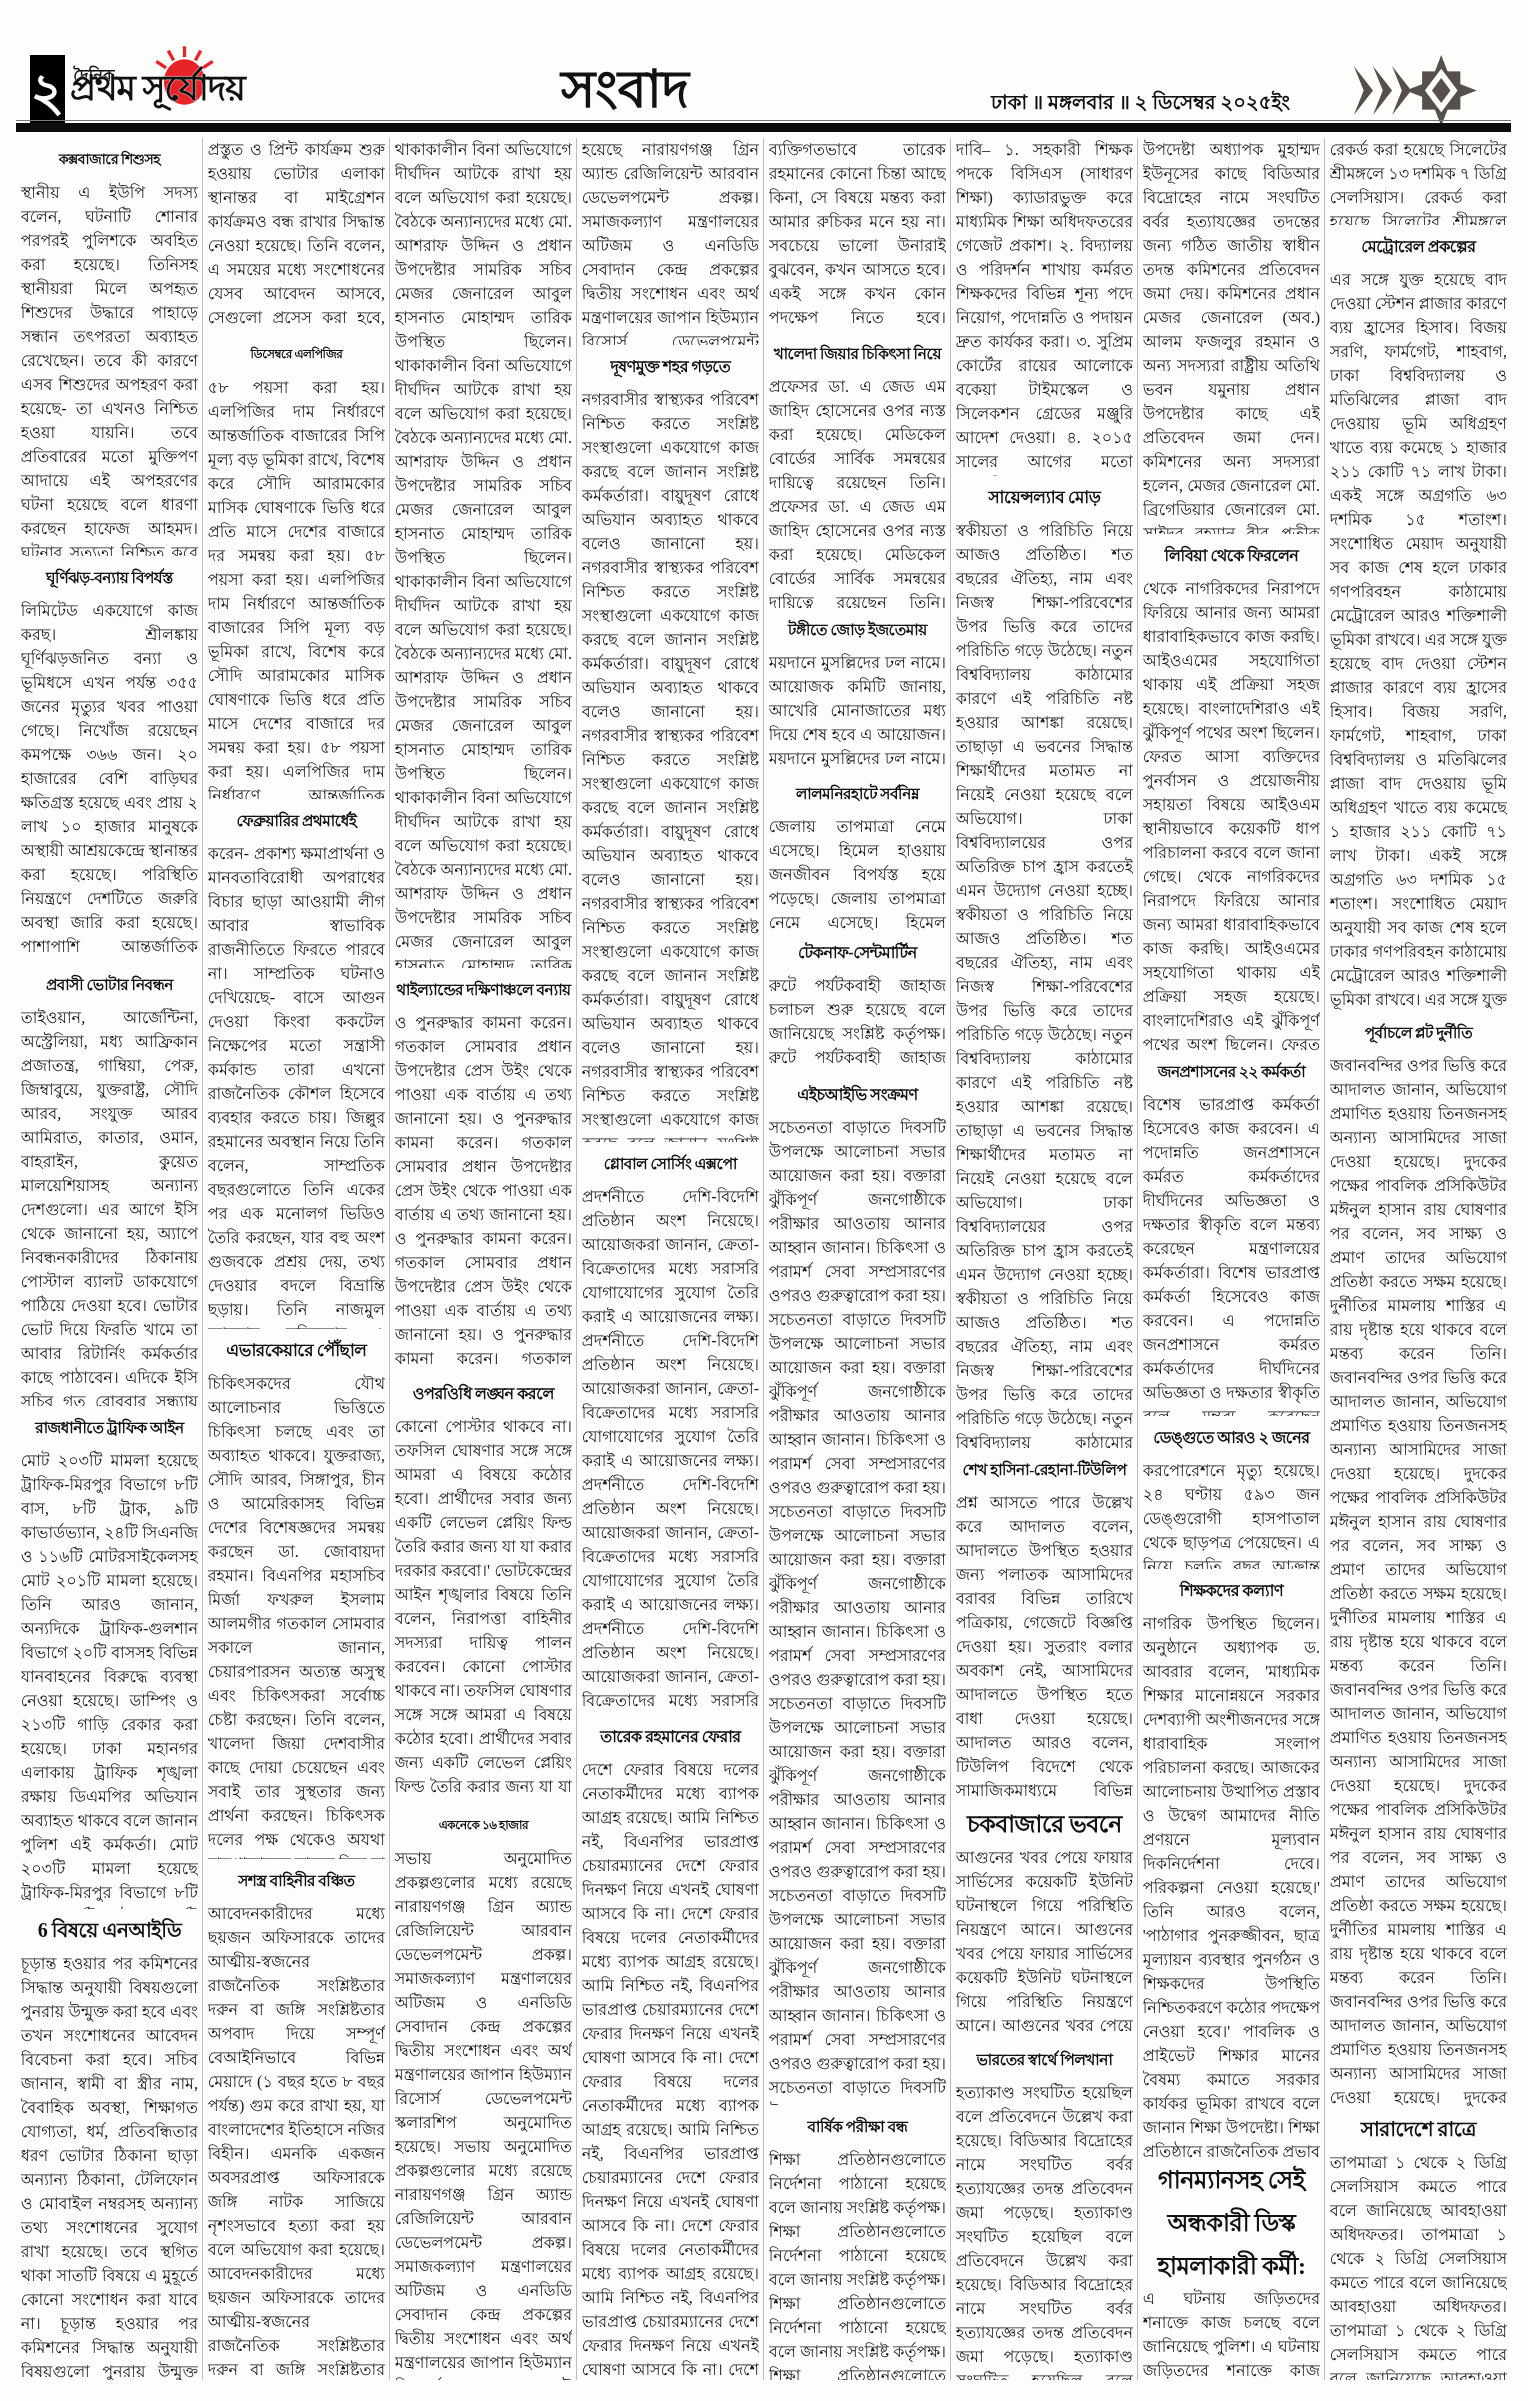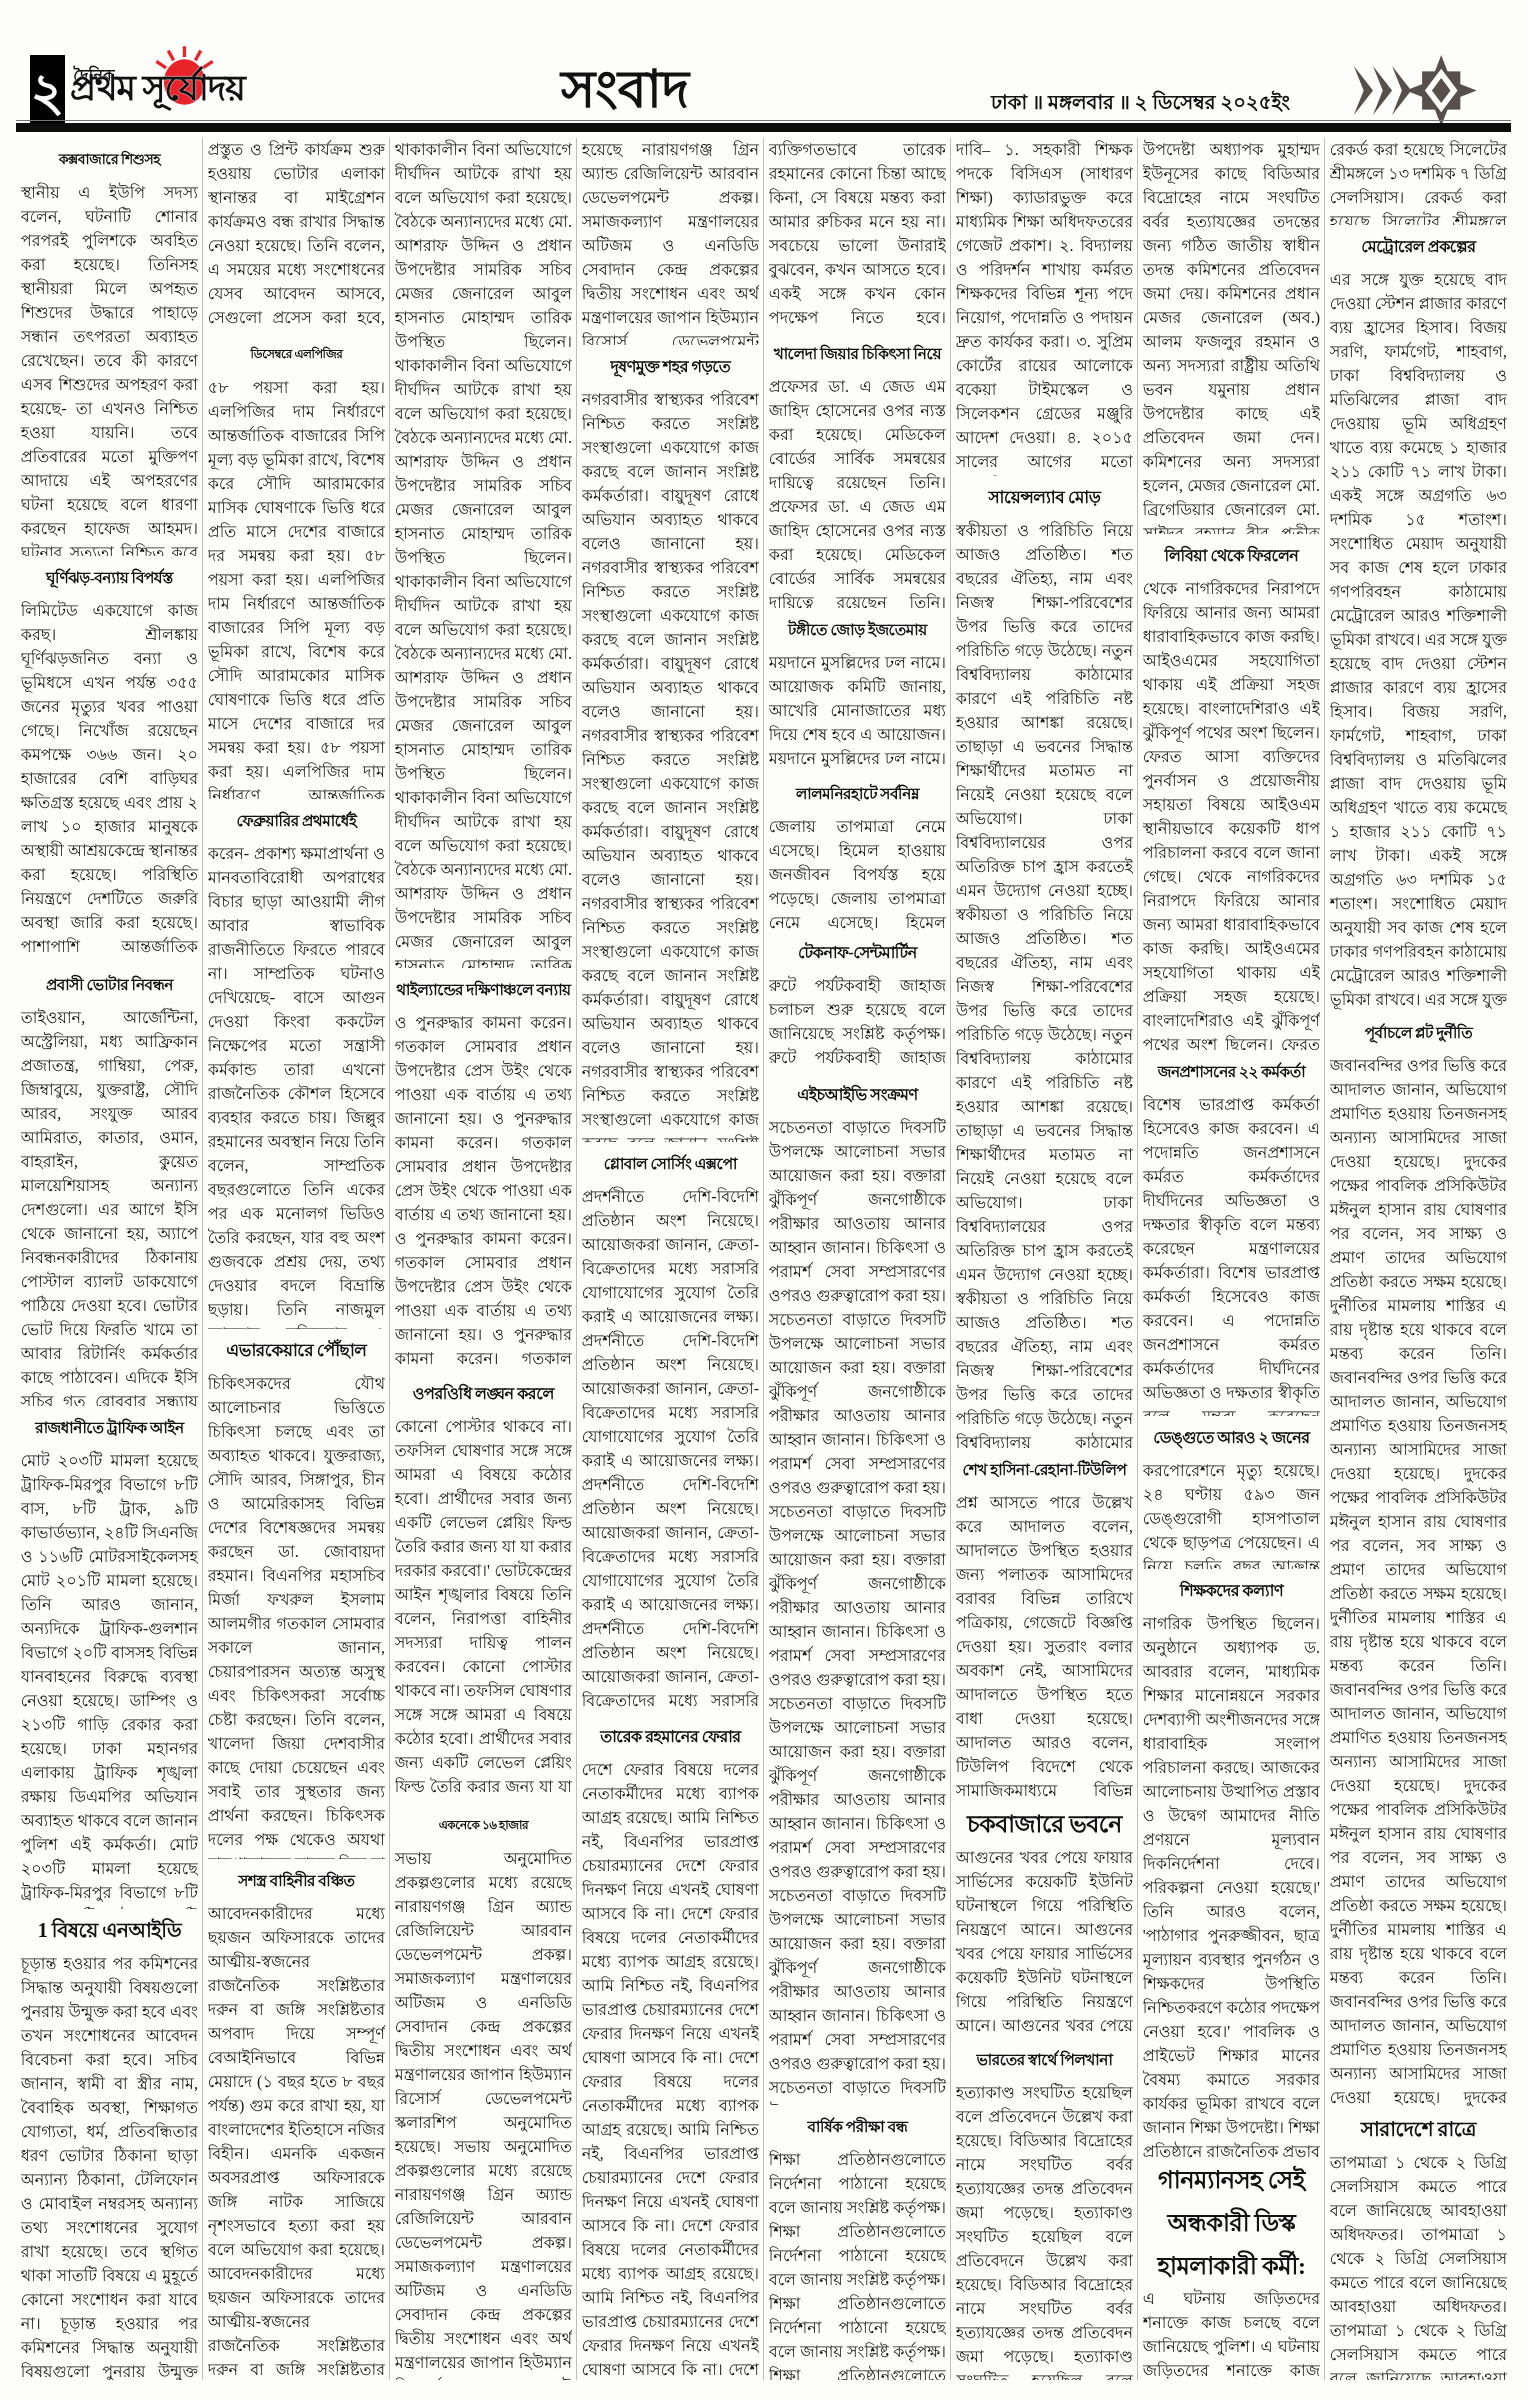--- a/index.html
+++ b/index.html
@@ -81,21 +81,21 @@
   <div class="columns" id="columns">
       <div class="col">
         <div class="seg-head single" style="height: 43px; line-height: 43px; font-size: 14px;">কক্সবাজারে শিশুসহ</div>
         <div class="seg-body" style="height: 375px;">স্থানীয় এ ইউপি সদস্য বলেন, ঘটনাটি শোনার পরপরই পুলিশকে অবহিত করা হয়েছে। তিনিসহ স্থানীয়রা মিলে অপহৃত শিশুদের উদ্ধারে পাহাড়ে সন্ধান তৎপরতা অব্যাহত রেখেছেন। তবে কী কারণে এসব শিশুদের অপহরণ করা হয়েছে- তা এখনও নিশ্চিত হওয়া যায়নি। তবে প্রতিবারের মতো মুক্তিপণ আদায়ে এই অপহরণের ঘটনা হয়েছে বলে ধারণা করছেন হাফেজ আহমদ। ঘটনার সত্যতা নিশ্চিত করে বাহারছড়া পুলিশ তদন্ত কেন্দ্রের ইনচার্জ পরিদর্শক দুর্জয় বিশ্বাস বলেন, খবরটি শোনার পরপরই পুলিশের একটি দল ঘটনাস্থল পরিদর্শন করেছে। ঘটনায় এখন পর্যন্ত কেউ কোনও ধরনের অভিযোগ পুলিশকে দেয়নি।</div>
         <div class="seg-head single" style="height: 43px; line-height: 43px; font-size: 15.3px;">ঘূর্ণিঝড়-বন্যায় বিপর্যস্ত</div>
         <div class="seg-body" style="height: 364px;">লিমিটেড একযোগে কাজ করছ। শ্রীলঙ্কায় ঘূর্ণিঝড়জনিত বন্যা ও ভূমিধসে এখন পর্যন্ত ৩৫৫ জনের মৃত্যুর খবর পাওয়া গেছে। নিখোঁজ রয়েছেন কমপক্ষে ৩৬৬ জন। ২০ হাজারের বেশি বাড়িঘর ক্ষতিগ্রস্ত হয়েছে এবং প্রায় ২ লাখ ১০ হাজার মানুষকে অস্থায়ী আশ্রয়কেন্দ্রে স্থানান্তর করা হয়েছে। পরিস্থিতি নিয়ন্ত্রণে দেশটিতে জরুরি অবস্থা জারি করা হয়েছে। পাশাপাশি আন্তর্জাতিক সম্প্রদায়ের কাছে সহায়তার আহ্বান জানিয়েছে দেশটির সরকার। এশিয়ায় যে কোনো মানবিক সংকটে বাংলাদেশ সরকারের দ্রুত সাড়া দেওয়ার ইতিহাস রয়েছে। অতীতেও প্রতিবেশী দেশগুলোতে প্রাকৃতিক দুর্যোগ মোকাবিলায় বাংলাদেশ ত্রাণ ও সহায়তা পাঠিয়েছে। এবারও সেই ধারাবাহিকতায় শ্রীলঙ্কার জনগণের পাশে দাঁড়াচ্ছে বাংলাদেশ।</div>
         <div class="seg-head single" style="height: 43px; line-height: 43px; font-size: 15.3px;">প্রবাসী ভোটার নিবন্ধন</div>
         <div class="seg-body" style="height: 400px;">তাইওয়ান, আর্জেন্টিনা, অস্ট্রেলিয়া, মধ্য আফ্রিকান প্রজাতন্ত্র, গাম্বিয়া, পেরু, জিম্বাবুয়ে, যুক্তরাষ্ট্র, সৌদি আরব, সংযুক্ত আরব আমিরাত, কাতার, ওমান, বাহরাইন, কুয়েত মালয়েশিয়াসহ অন্যান্য দেশগুলো। এর আগে ইসি থেকে জানানো হয়, অ্যাপে নিবন্ধনকারীদের ঠিকানায় পোস্টাল ব্যালট ডাকযোগে পাঠিয়ে দেওয়া হবে। ভোটার ভোট দিয়ে ফিরতি খামে তা আবার রিটার্নিং কর্মকর্তার কাছে পাঠাবেন। এদিকে ইসি সচিব গত রোববার সন্ধ্যায় সাংবাদিকদের বলেন, 'আমাদের অ্যাপ এ পর্যন্ত ডাউনলোড করেছেন ২ লাখের অধিক এবং নিবন্ধন হয়েছে প্রায় ১ লাখ। যারা অ্যাপটি ডাউনলোড করেছেন, তারা যদি নিবন্ধন সম্পন্ন করেন— পরিচালক ও ইসির সিস্টেম অ্যানালিস্ট মামুনুর হোসেন বলেন, অ্যাপটি পুরোপুরি দেশীয় প্রযুক্তিবিদদের তৈরি। বিশ্বের বিভিন্ন দেশে দেড় কোটি প্রবাসী বাংলাদেশি রয়েছে। তবে বৈশ্বিক নিবন্ধনের হারকে মাথায় রেখে প্রাথমিকভাবে ৫০ লাখ ভোটারের নিবন্ধন সক্ষমতা রাখা হয়েছে প্রয়োজনে তা এক কোটিতে উন্নীত করার প্রস্তুতিও রাখা হয়েছে।</div>
         <div class="seg-head single" style="height: 43px; line-height: 43px; font-size: 15.3px;">রাজধানীতে ট্রাফিক আইন</div>
         <div class="seg-body" style="height: 460px;">মোট ২০৩টি মামলা হয়েছে ট্রাফিক-মিরপুর বিভাগে ৮টি বাস, ৮টি ট্রাক, ৯টি কাভার্ডভ্যান, ২৪টি সিএনজি ও ১১৬টি মোটরসাইকেলসহ মোট ২০১টি মামলা হয়েছে। তিনি আরও জানান, অন্যদিকে ট্রাফিক-গুলশান বিভাগে ২০টি বাসসহ বিভিন্ন যানবাহনের বিরুদ্ধে ব্যবস্থা নেওয়া হয়েছে। ডাম্পিং ও ২১৩টি গাড়ি রেকার করা হয়েছে। ঢাকা মহানগর এলাকায় ট্রাফিক শৃঙ্খলা রক্ষায় ডিএমপির অভিযান অব্যাহত থাকবে বলে জানান পুলিশ এই কর্মকর্তা। মোট ২০৩টি মামলা হয়েছে ট্রাফিক-মিরপুর বিভাগে ৮টি বাস, ৮টি ট্রাক, ৯টি কাভার্ডভ্যান, ২৪টি সিএনজি ও ১১৬টি মোটরসাইকেলসহ মোট ২০১টি মামলা হয়েছে। তিনি আরও জানান, অন্যদিকে ট্রাফিক-গুলশান বিভাগে ২০টি বাসসহ বিভিন্ন যানবাহনের বিরুদ্ধে ব্যবস্থা নেওয়া হয়েছে। ডাম্পিং ও ২১৩টি গাড়ি রেকার করা হয়েছে। ঢাকা মহানগর এলাকায় ট্রাফিক শৃঙ্খলা রক্ষায় ডিএমপির অভিযান অব্যাহত থাকবে বলে জানান পুলিশ এই কর্মকর্তা।</div>
-        <div class="seg-head single" style="height: 43px; line-height: 43px; font-size: 20px;">1 বিষয়ে এনআইডি</div>
+        <div class="seg-head single" style="height: 43px; line-height: 43px; font-size: 20px;">6 বিষয়ে এনআইডি</div>
         <div class="seg-body" style="height: 432px;">চূড়ান্ত হওয়ার পর কমিশনের সিদ্ধান্ত অনুযায়ী বিষয়গুলো পুনরায় উন্মুক্ত করা হবে এবং তখন সংশোধনের আবেদন বিবেচনা করা হবে। সচিব জানান, স্বামী বা স্ত্রীর নাম, বৈবাহিক অবস্থা, শিক্ষাগত যোগ্যতা, ধর্ম, প্রতিবন্ধিতার ধরণ ভোটার ঠিকানা ছাড়া অন্যান্য ঠিকানা, টেলিফোন ও মোবাইল নম্বরসহ অন্যান্য তথ্য সংশোধনের সুযোগ রাখা হয়েছে। তবে স্থগিত থাকা সাতটি বিষয়ে এ মুহূর্তে কোনো সংশোধন করা যাবে না। চূড়ান্ত হওয়ার পর কমিশনের সিদ্ধান্ত অনুযায়ী বিষয়গুলো পুনরায় উন্মুক্ত করা হবে এবং তখন সংশোধনের আবেদন বিবেচনা করা হবে। সচিব জানান, স্বামী বা স্ত্রীর নাম, বৈবাহিক অবস্থা, শিক্ষাগত যোগ্যতা, ধর্ম, প্রতিবন্ধিতার ধরণ ভোটার ঠিকানা ছাড়া অন্যান্য ঠিকানা, টেলিফোন ও মোবাইল নম্বরসহ অন্যান্য তথ্য সংশোধনের সুযোগ রাখা হয়েছে। তবে স্থগিত থাকা সাতটি বিষয়ে এ মুহূর্তে কোনো সংশোধন করা যাবে না।</div>
       </div>
       <div class="col">
         <div class="seg-body" style="height: 195px;">প্রস্তুত ও প্রিন্ট কার্যক্রম শুরু হওয়ায় ভোটার এলাকা স্থানান্তর বা মাইগ্রেশন কার্যক্রমও বন্ধ রাখার সিদ্ধান্ত নেওয়া হয়েছে। তিনি বলেন, এ সময়ের মধ্যে সংশোধনের যেসব আবেদন আসবে, সেগুলো প্রসেস করা হবে, তবে ফল বা অনুমোদন এখন দেওয়া হবে না। ভোটার তালিকা চূড়ান্ত হওয়ার পর ফল প্রকাশ করা হবে। ২৪ নভেম্বর বিকেল ৪টার আগে যেগুলোর ফল প্রস্তুত হয়েছে, সেগুলোই আবেদনকারীরা পেয়ে যাবেন।</div>
         <div class="seg-head single" style="height: 43px; line-height: 43px; font-size: 12px;">ডিসেম্বরে এলপিজির</div>
         <div class="seg-body" style="height: 423px;">৫৮ পয়সা করা হয়। এলপিজির দাম নির্ধারণে আন্তর্জাতিক বাজারের সিপি মূল্য বড় ভূমিকা রাখে, বিশেষ করে সৌদি আরামকোর মাসিক ঘোষণাকে ভিত্তি ধরে প্রতি মাসে দেশের বাজারে দর সমন্বয় করা হয়। ৫৮ পয়সা করা হয়। এলপিজির দাম নির্ধারণে আন্তর্জাতিক বাজারের সিপি মূল্য বড় ভূমিকা রাখে, বিশেষ করে সৌদি আরামকোর মাসিক ঘোষণাকে ভিত্তি ধরে প্রতি মাসে দেশের বাজারে দর সমন্বয় করা হয়। ৫৮ পয়সা করা হয়। এলপিজির দাম নির্ধারণে আন্তর্জাতিক বাজারের সিপি মূল্য বড় ভূমিকা রাখে, বিশেষ করে সৌদি আরামকোর মাসিক ঘোষণাকে ভিত্তি ধরে প্রতি মাসে দেশের বাজারে দর সমন্বয় করা হয়।</div>
         <div class="seg-head single" style="height: 43px; line-height: 43px; font-size: 15.3px;">ফেব্রুয়ারির প্রথমার্ধেই</div>
         <div class="seg-body" style="height: 487px;">করেন- প্রকাশ্য ক্ষমাপ্রার্থনা ও মানবতাবিরোধী অপরাধের বিচার ছাড়া আওয়ামী লীগ আবার স্বাভাবিক রাজনীতিতে ফিরতে পারবে না। সাম্প্রতিক ঘটনাও দেখিয়েছে- বাসে আগুন দেওয়া কিংবা ককটেল নিক্ষেপের মতো সন্ত্রাসী কর্মকান্ড তারা এখনো রাজনৈতিক কৌশল হিসেবে ব্যবহার করতে চায়। জিল্লুর রহমানের অবস্থান নিয়ে তিনি বলেন, সাম্প্রতিক বছরগুলোতে তিনি একের পর এক মনোলগ ভিডিও তৈরি করছেন, যার বহু অংশ গুজবকে প্রশ্রয় দেয়, তথ্য দেওয়ার বদলে বিভ্রান্তি ছড়ায়। তিনি নাজমুল আহসান কলিমুল্লাহ ও গোলাম মাওলা রনির মতো ভুয়া তথ্যবাহকদেরও মঞ্চ করে দিয়েছেন। তিনি নিজেও ধীরে ধীরে সেই ভূমিকায় চলে যাচ্ছেন কি না- প্রশ্ন উঠছে।</div>
         <div class="seg-head single" style="height: 43px; line-height: 43px; font-size: 17px;">এভারকেয়ারে পৌঁছাল</div>
         <div class="seg-body" style="height: 487px;">চিকিৎসকদের যৌথ আলোচনার ভিত্তিতে চিকিৎসা চলছে এবং তা অব্যাহত থাকবে। যুক্তরাজ্য, সৌদি আরব, সিঙ্গাপুর, চীন ও আমেরিকাসহ বিভিন্ন দেশের বিশেষজ্ঞদের সমন্বয় করছেন ডা. জোবায়দা রহমান। বিএনপির মহাসচিব মির্জা ফখরুল ইসলাম আলমগীর গতকাল সোমবার সকালে জানান, চেয়ারপারসন অত্যন্ত অসুস্থ এবং চিকিৎসকরা সর্বোচ্চ চেষ্টা করছেন। তিনি বলেন, খালেদা জিয়া দেশবাসীর কাছে দোয়া চেয়েছেন এবং সবাই তার সুস্থতার জন্য প্রার্থনা করছেন। চিকিৎসক দলের পক্ষ থেকেও অযথা হাসপাতালের সামনে ভিড় না করার অনুরোধ জানানো হয়েছে। মেডিকেল বোর্ডের সদস্যরা মনে করছেন। তাদের মতে, বহুমাত্রিক জটিলতায় বিশেষজ্ঞ মতামত যত বিস্তৃত হবে, চিকিৎসা পরিকল্পনা তত স্পষ্ট হবে।</div>

